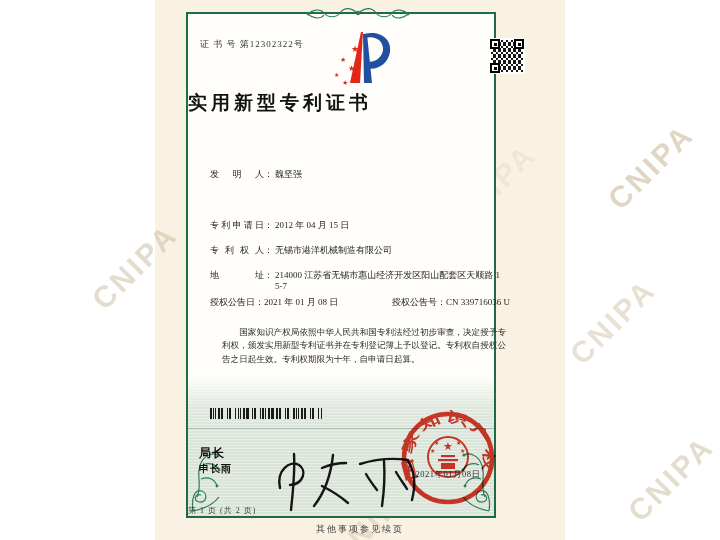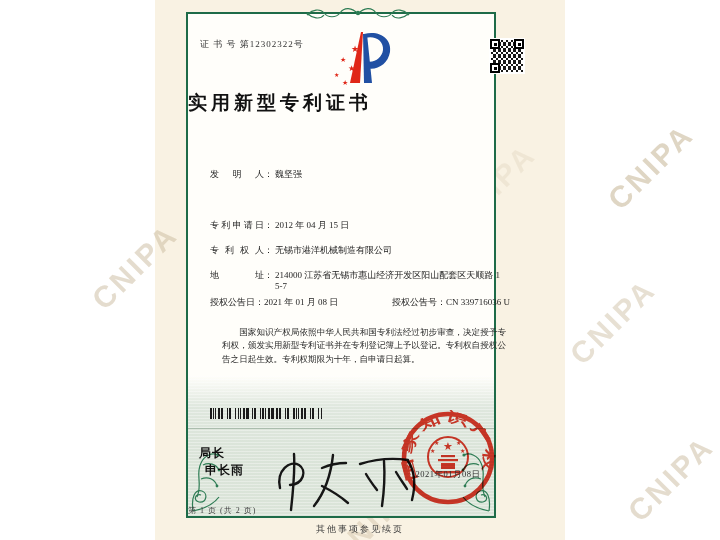--- a/index.html
+++ b/index.html
@@ -45,21 +45,21 @@
   .paras{position:absolute;left:22px;top:300px;width:308px;font-size:8.6px;line-height:13.4px;
     color:#2b2b2b;text-align:justify;}
   .paras p{margin:12px;text-indent:2em;}
 
   .barcode{position:absolute;left:22px;top:394px;width:112px;height:11px;
     background:repeating-linear-gradient(90deg,#1b1b1b 0 1.5px,transparent 1.5px 2.6px,
       #1b1b1b 2.6px 4.4px,transparent 4.4px 5.2px,#1b1b1b 5.2px 5.8px,transparent 5.8px 8.3px);}
 
   .director-label{position:absolute;left:11px;top:431px;font-size:12px;font-weight:bold;color:#111;
     font-family:"Liberation Sans",sans-serif;letter-spacing:1px;}
-  .director-name{position:absolute;left:17px;top:448px;font-size:12px;font-weight:bold;color:#111;
+  .director-name{position:absolute;left:11px;top:448px;font-size:10px;font-weight:bold;color:#111;
     font-family:"Liberation Sans",sans-serif;letter-spacing:1px;}
 
   .signature{position:absolute;left:78px;top:434px;width:160px;height:68px;}
 
   .seal{position:absolute;left:212px;top:396px;width:96px;height:96px;mix-blend-mode:multiply;opacity:.96;}
   .seal text{font-family:"DejaVu Sans",sans-serif;}
   .seal-date{position:absolute;left:204px;top:455px;width:112px;text-align:center;
     font-size:8.5px;color:#2e2e2e;letter-spacing:.5px;}
 
   .page-no{position:absolute;left:0;right:0;top:491px;font-size:8px;color:#3c3c3c;letter-spacing:1px;}

